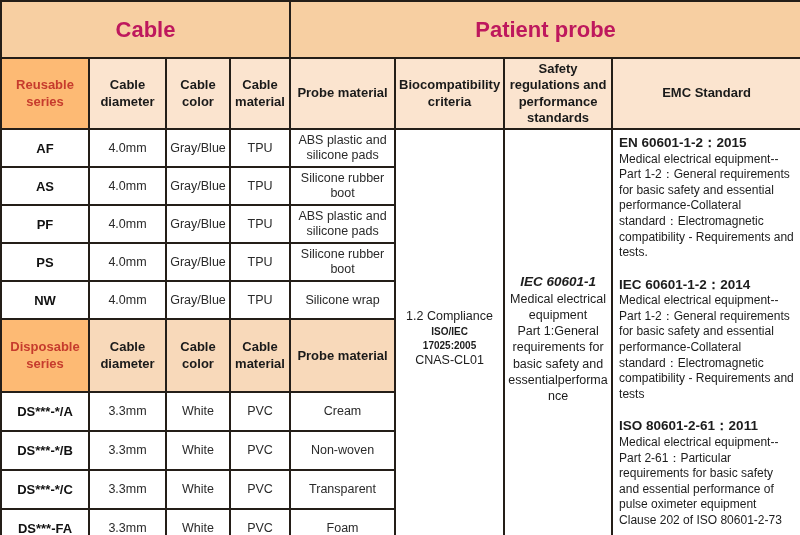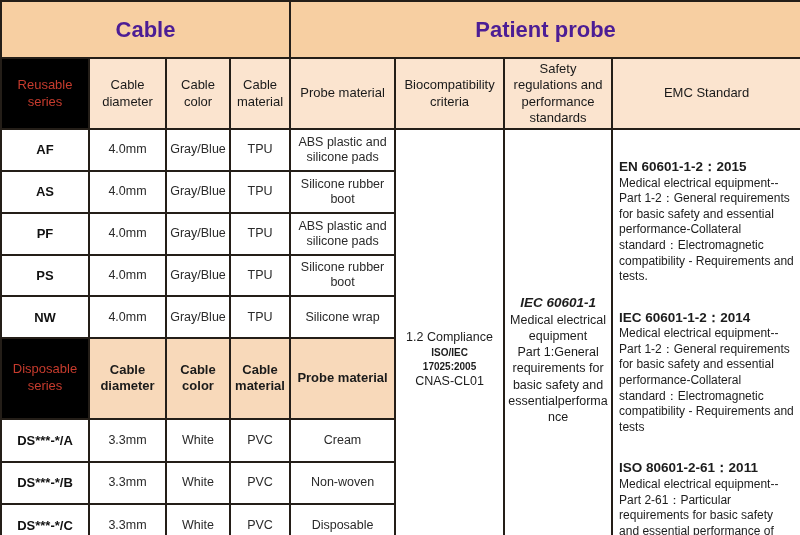--- a/index.html
+++ b/index.html
@@ -1,32 +1,32 @@
 <!DOCTYPE html>
 <html><head>
 <meta charset="utf-8">
 <style>
   html,body{margin:0;padding:0;background:#fff;}
   body{font-family:"Liberation Sans", sans-serif;color:#1c1c1c;}
   .wrap{width:800px;height:535px;box-sizing:border-box;}
   table{width:800px;height:535px;border-collapse:collapse;table-layout:fixed;background:#fff;}
   td,th{border:2px solid #241e18;padding:2px 3px;text-align:center;vertical-align:middle;box-sizing:border-box;overflow:hidden;}
-  .banner{background:#f7cfa2;font-size:22px;font-weight:bold;color:#4c1d95;}
-  .colhead{background:#fbe4cf;font-size:13px;font-weight:normal;line-height:1.25;color:#1a1a1a;}
+  .banner{background:#f7cfa2;font-size:22px;font-weight:bold;color:#be185d;}
+  .colhead{background:#fbe4cf;font-size:13px;font-weight:bold;line-height:1.25;color:#1a1a1a;}
   .colhead2{background:#f8d9ba;font-size:13px;font-weight:bold;line-height:1.25;color:#1a1a1a;}
-  .serieshead{background:#000000;font-size:13px;font-weight:normal;color:#c63b2d;line-height:1.3;}
+  .serieshead{background:#fdba74;font-size:13px;font-weight:bold;color:#c63b2d;line-height:1.3;}
   .seriescell{font-size:13px;font-weight:bold;color:#111;background:#fff;}
   .datacell{font-size:12.5px;color:#2a2a2a;background:#fff;line-height:1.2;}
   .biocell{font-size:12.5px;background:#fff;line-height:1.35;vertical-align:middle;}
   .biocell .b{font-weight:bold;font-size:10px;}
   .safecell{font-size:12.5px;background:#fff;line-height:1.3;vertical-align:middle;}
   .safecell .b{font-weight:bold;font-size:13.5px;font-style:italic;}
   .safebody{white-space:pre-line;overflow-wrap:break-word;word-break:break-word;}
   .emccell{background:#fff;text-align:left;vertical-align:top;padding:4px 6px;font-size:12px;line-height:1.3;}
-  .emc-entry{margin-bottom:15px;margin-top:24px;}
+  .emc-entry{margin-bottom:15px;}
   .emc-title{font-weight:bold;font-size:13.5px;}
   .emc-body{white-space:pre-line;}
 </style>
 </head>
 <body>
 
 <div class="wrap">
 <table>
   <colgroup>
     <col style="width:88px">
@@ -78,21 +78,21 @@
         <div class="emc-title">EN 60601-1-2：2015</div>
         <div class="emc-body">Medical electrical equipment--Part 1-2：General requirements for basic safety and essential performance-Collateral standard：Electromagnetic compatibility - Requirements and tests.</div>
       </div>
       <div class="emc-entry">
         <div class="emc-title">IEC 60601-1-2：2014</div>
         <div class="emc-body">Medical electrical equipment--Part 1-2：General requirements for basic safety and essential performance-Collateral standard：Electromagnetic compatibility - Requirements and tests</div>
       </div>
       <div class="emc-entry">
         <div class="emc-title">ISO 80601-2-61：2011</div>
         <div class="emc-body">Medical electrical equipment--Part 2-61：Particular requirements for basic safety and essential performance of pulse oximeter equipment
-Clause 202 of ISO 80601-6-61</div>
+Clause 202 of ISO 80601-2-73</div>
       </div>
     </td>
   </tr>
   <tr style="height:37px">
     <td class="seriescell">AS</td>
     <td class="datacell">4.0mm</td>
     <td class="datacell">Gray/Blue</td>
     <td class="datacell">TPU</td>
     <td class="datacell">Silicone rubber boot</td>
   </tr>
@@ -138,21 +138,21 @@
     <td class="datacell">3.3mm</td>
     <td class="datacell">White</td>
     <td class="datacell">PVC</td>
     <td class="datacell">Non-woven</td>
   </tr>
   <tr style="height:38px">
     <td class="seriescell">DS***-*/C</td>
     <td class="datacell">3.3mm</td>
     <td class="datacell">White</td>
     <td class="datacell">PVC</td>
-    <td class="datacell">Disposable</td>
+    <td class="datacell">Transparent</td>
   </tr>
   <tr style="height:38px">
     <td class="seriescell">DS***-FA</td>
     <td class="datacell">3.3mm</td>
     <td class="datacell">White</td>
     <td class="datacell">PVC</td>
     <td class="datacell">Foam</td>
   </tr>
 </tbody>
     </table>

